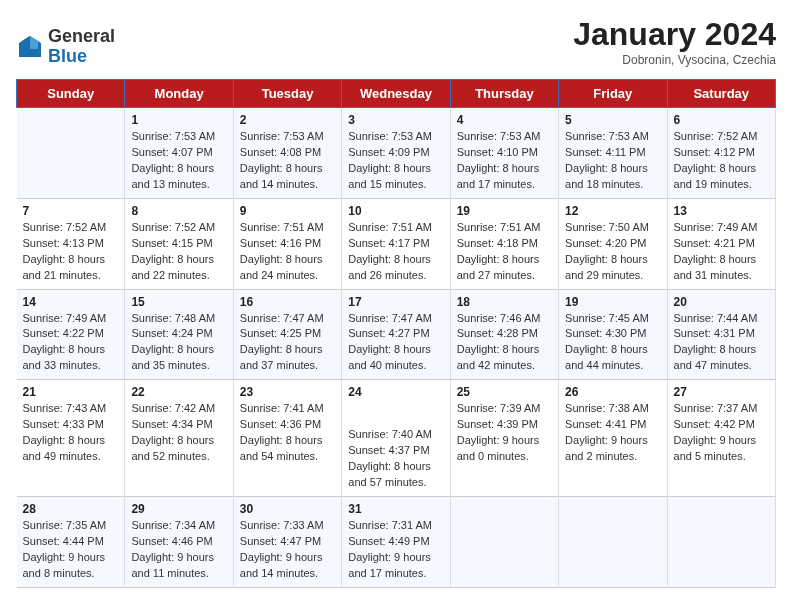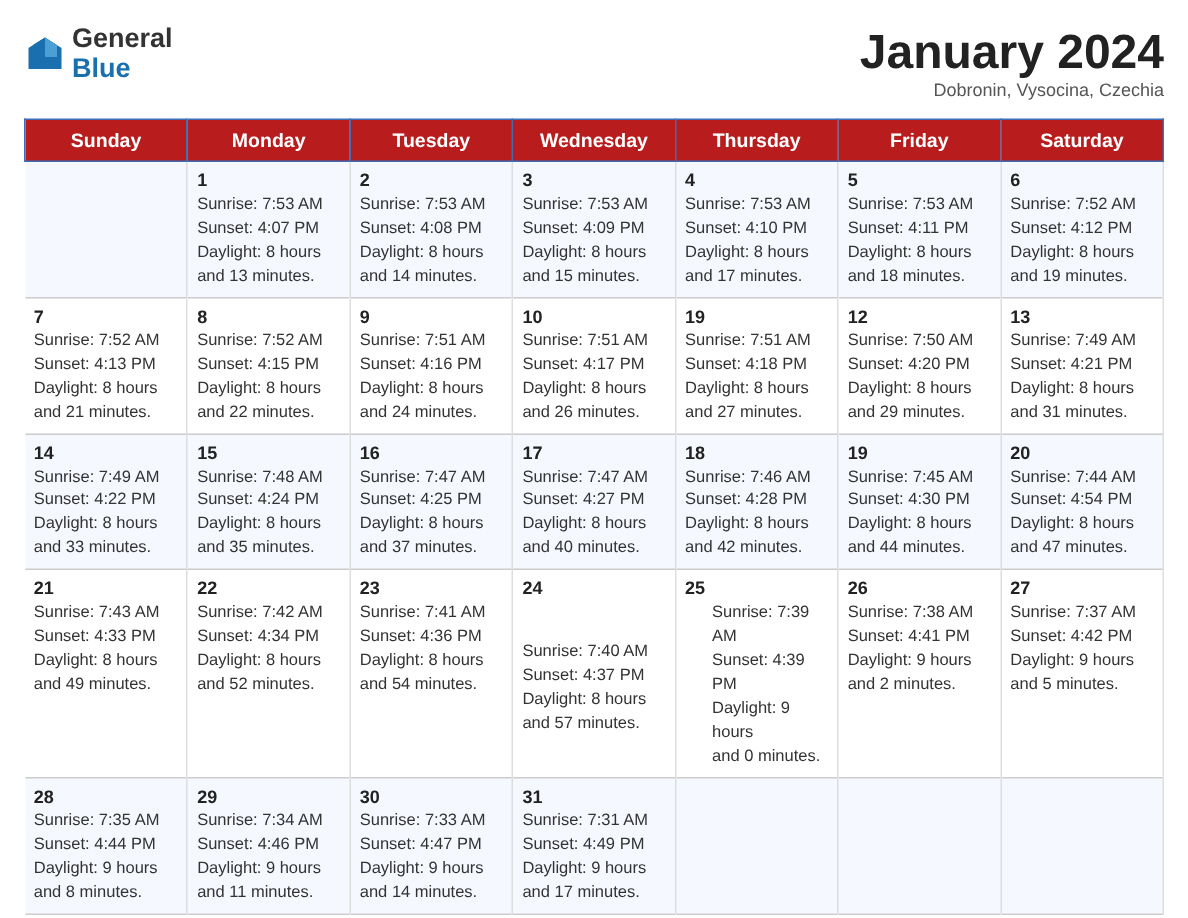--- a/index.html
+++ b/index.html
@@ -6,21 +6,21 @@
     body {
       font-family: Arial, sans-serif;
       background: #fff;
       width: 792px;
       min-height: 612px;
       padding: 16px;
     }
     .header {
       display: flex;
       justify-content: space-between;
-      align-items: flex-start;
+      align-items: flex-end;
       margin-bottom: 12px;
     }
     .logo {
       display: flex;
       align-items: center;
       gap: 4px;
     }
     .logo-text {
       font-size: 18px;
       font-weight: bold;
@@ -257,21 +257,21 @@
         <td>
           <div class="day-num">19</div>
           <div class="day-info" style="white-space: pre-line;">Sunrise: 7:45 AM
 Sunset: 4:30 PM
 Daylight: 8 hours
 and 44 minutes.</div>
         </td>
         <td>
           <div class="day-num">20</div>
           <div class="day-info" style="white-space: pre-line;">Sunrise: 7:44 AM
-Sunset: 4:54 PM
+Sunset: 4:31 PM
 Daylight: 8 hours
 and 47 minutes.</div>
         </td>
       </tr>
       <tr>
         <td>
           <div class="day-num">21</div>
           <div class="day-info" style="white-space: pre-line;">Sunrise: 7:43 AM
 Sunset: 4:33 PM
 Daylight: 8 hours
@@ -293,21 +293,21 @@
         </td>
         <td>
           <div class="day-num">24</div>
           <div class="day-info" style="white-space: pre-line; margin-top: 28px;">Sunrise: 7:40 AM
 Sunset: 4:37 PM
 Daylight: 8 hours
 and 57 minutes.</div>
         </td>
         <td>
           <div class="day-num">25</div>
-          <div class="day-info" style="white-space: pre-line; margin-left: 18px;">Sunrise: 7:39 AM
+          <div class="day-info" style="white-space: pre-line;">Sunrise: 7:39 AM
 Sunset: 4:39 PM
 Daylight: 9 hours
 and 0 minutes.</div>
         </td>
         <td>
           <div class="day-num">26</div>
           <div class="day-info" style="white-space: pre-line;">Sunrise: 7:38 AM
 Sunset: 4:41 PM
 Daylight: 9 hours
 and 2 minutes.</div>

